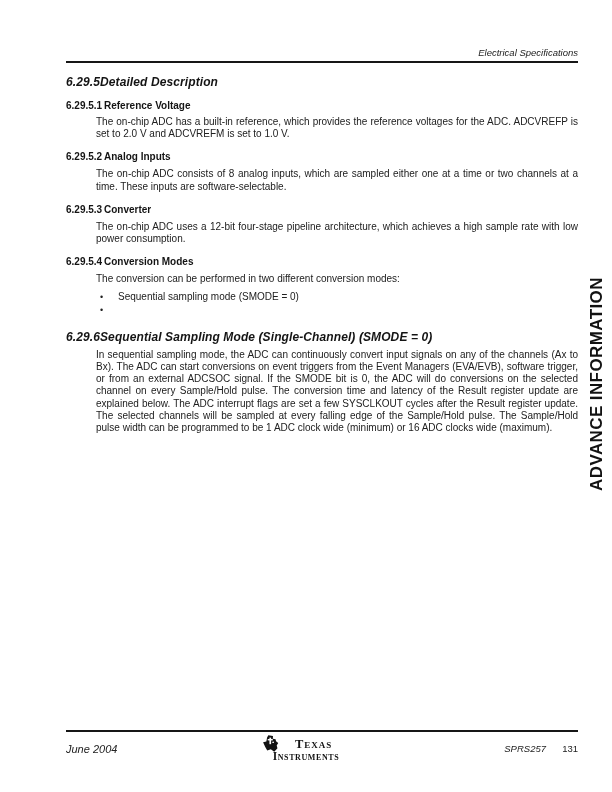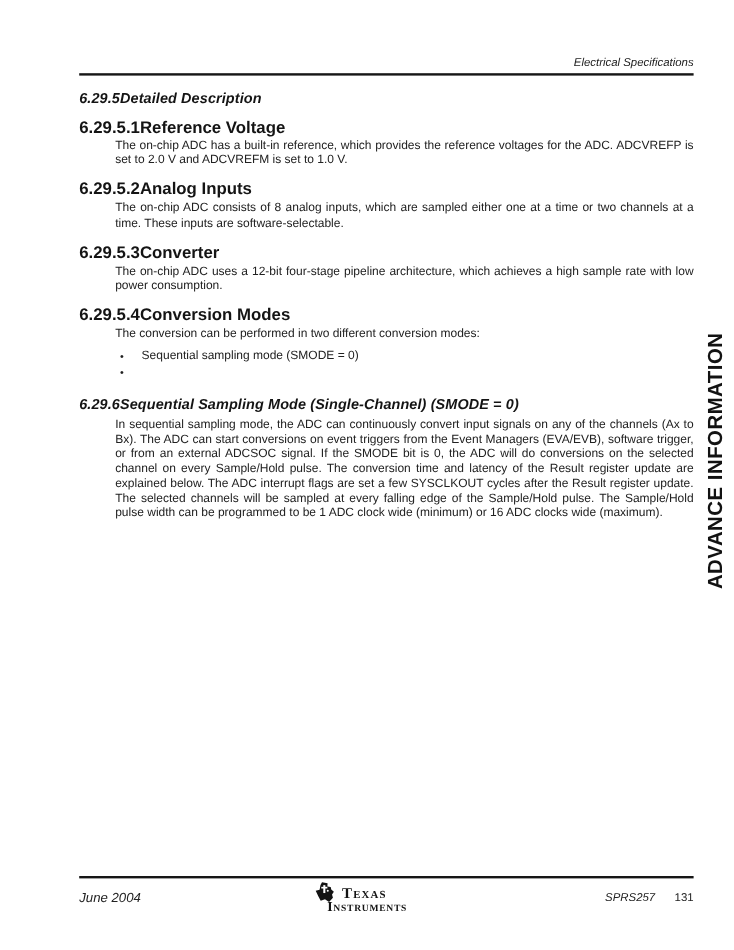--- a/index.html
+++ b/index.html
@@ -26,21 +26,21 @@
     position:absolute;left:66px;right:34px;top:70px;
   }
   .h2{
     display:flex;
     font-weight:bold;font-style:italic;font-size:12px;line-height:14px;
     color:#141414;letter-spacing:0.1px;
   }
   .h2 .sec-num{flex:0 0 34px;}
   .h3{
     display:flex;
-    font-weight:bold;font-size:14px;line-height:12px;color:#141414;
+    font-weight:bold;font-size:10px;line-height:12px;color:#141414;
   }
   .h3 .sec-num{flex:0 0 38px;}
   .h2-first{margin-top:5px;}
   .h3-block{margin-top:11px;}
   .body-para{
     margin:5px 0 0 30px;
     font-size:10px;line-height:12.2px;
     text-align:justify;color:#212121;
   }
   .body-para.first{margin-top:4px;}
@@ -75,21 +75,21 @@
   }
   .footer-page{
     position:absolute;top:743px;right:34px;
     font-size:9.5px;color:#222;
   }
   .ti-logo{
     position:absolute;top:735px;left:50%;transform:translateX(-50%);
     width:96px;
     font-family:"Liberation Serif", serif;color:#131313;
   }
-  .ti-row{display:flex;align-items:center;gap:6px;margin-left:4px;}
+  .ti-row{display:flex;align-items:center;gap:16px;margin-left:4px;}
   .ti-bug{width:17px;height:17px;flex:0 0 17px;}
   .ti-texas{
     font-variant:small-caps;font-weight:bold;
     font-size:12.5px;letter-spacing:1px;line-height:12px;
   }
   .ti-instruments{
     font-variant:small-caps;font-weight:bold;
     font-size:11.5px;letter-spacing:0.6px;line-height:11px;
     text-align:center;margin-top:-1px;
   }

